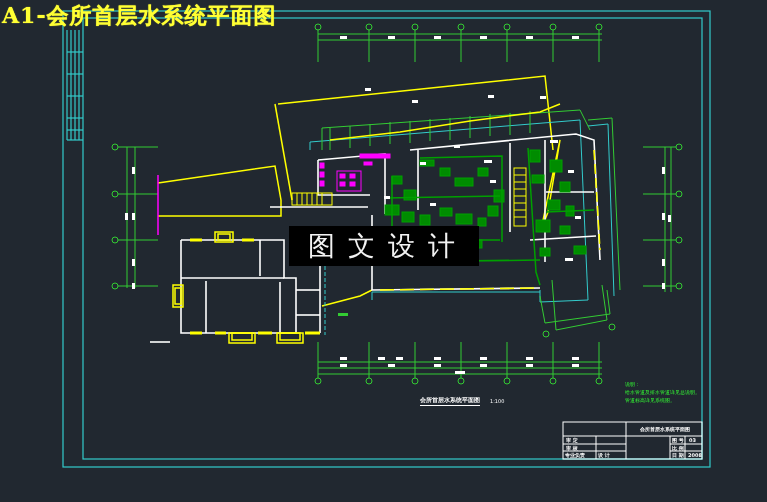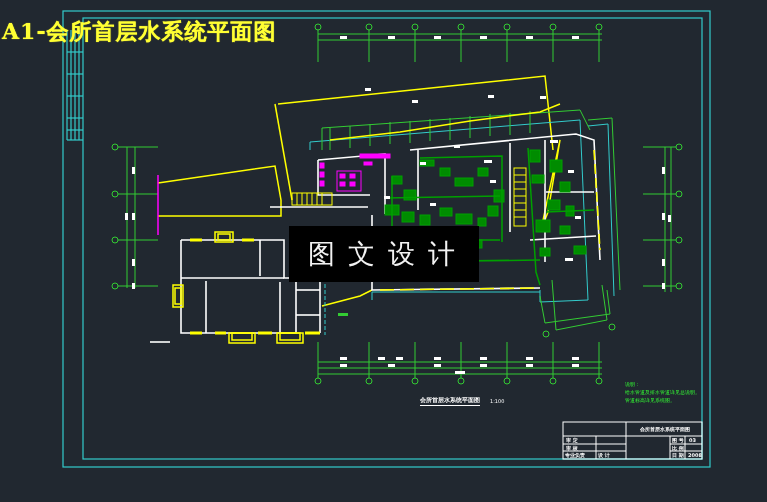--- a/index.html
+++ b/index.html
@@ -1,25 +1,25 @@
 <!DOCTYPE html>
 <html><head>
 <meta charset="utf-8">
 <style>
   html, body { margin: 0; padding: 0; background: #212830; }
   body { width: 767px; height: 502px; position: relative; overflow: hidden; font-family: "DejaVu Sans", sans-serif; }
   #canvas { position: absolute; left: 0; top: 0; width: 767px; height: 502px; }
   .title {
-    position: absolute; left: 2px; top: 16px; height: 30px;
+    position: absolute; left: 2px; top: 0px; height: 30px;
     color: #ffff33; font-family: "DejaVu Serif", serif; font-size: 22px; font-weight: bold;
     letter-spacing: 1px; white-space: nowrap; line-height: 30px;
     text-shadow: 0 0 1px #ffff33;
   }
   .watermark {
-    position: absolute; left: 289px; top: 226px; width: 190px; height: 56px;
+    position: absolute; left: 289px; top: 226px; width: 190px; height: 40px;
     background: #000; color: #f2f2f2; display: flex; align-items: center; justify-content: center;
     font-family: "DejaVu Serif", serif; font-size: 27px; letter-spacing: 13px; padding-left: 8px; box-sizing: border-box;
   }
   .plan-caption {
     position: absolute; left: 420px; top: 396px; color: #fff; font-size: 6px; white-space: nowrap;
     border-bottom: 1px solid #fff; font-weight: bold;
   }
   .plan-scale { position: absolute; left: 490px; top: 398px; color: #fff; font-size: 5px; }
   .notes { position: absolute; left: 625px; top: 380px; color: #33ff33; font-size: 5px; line-height: 8px; white-space: nowrap; }
   .tb-text { position: absolute; color: #fff; font-size: 5px; white-space: nowrap; font-weight: bold; }

